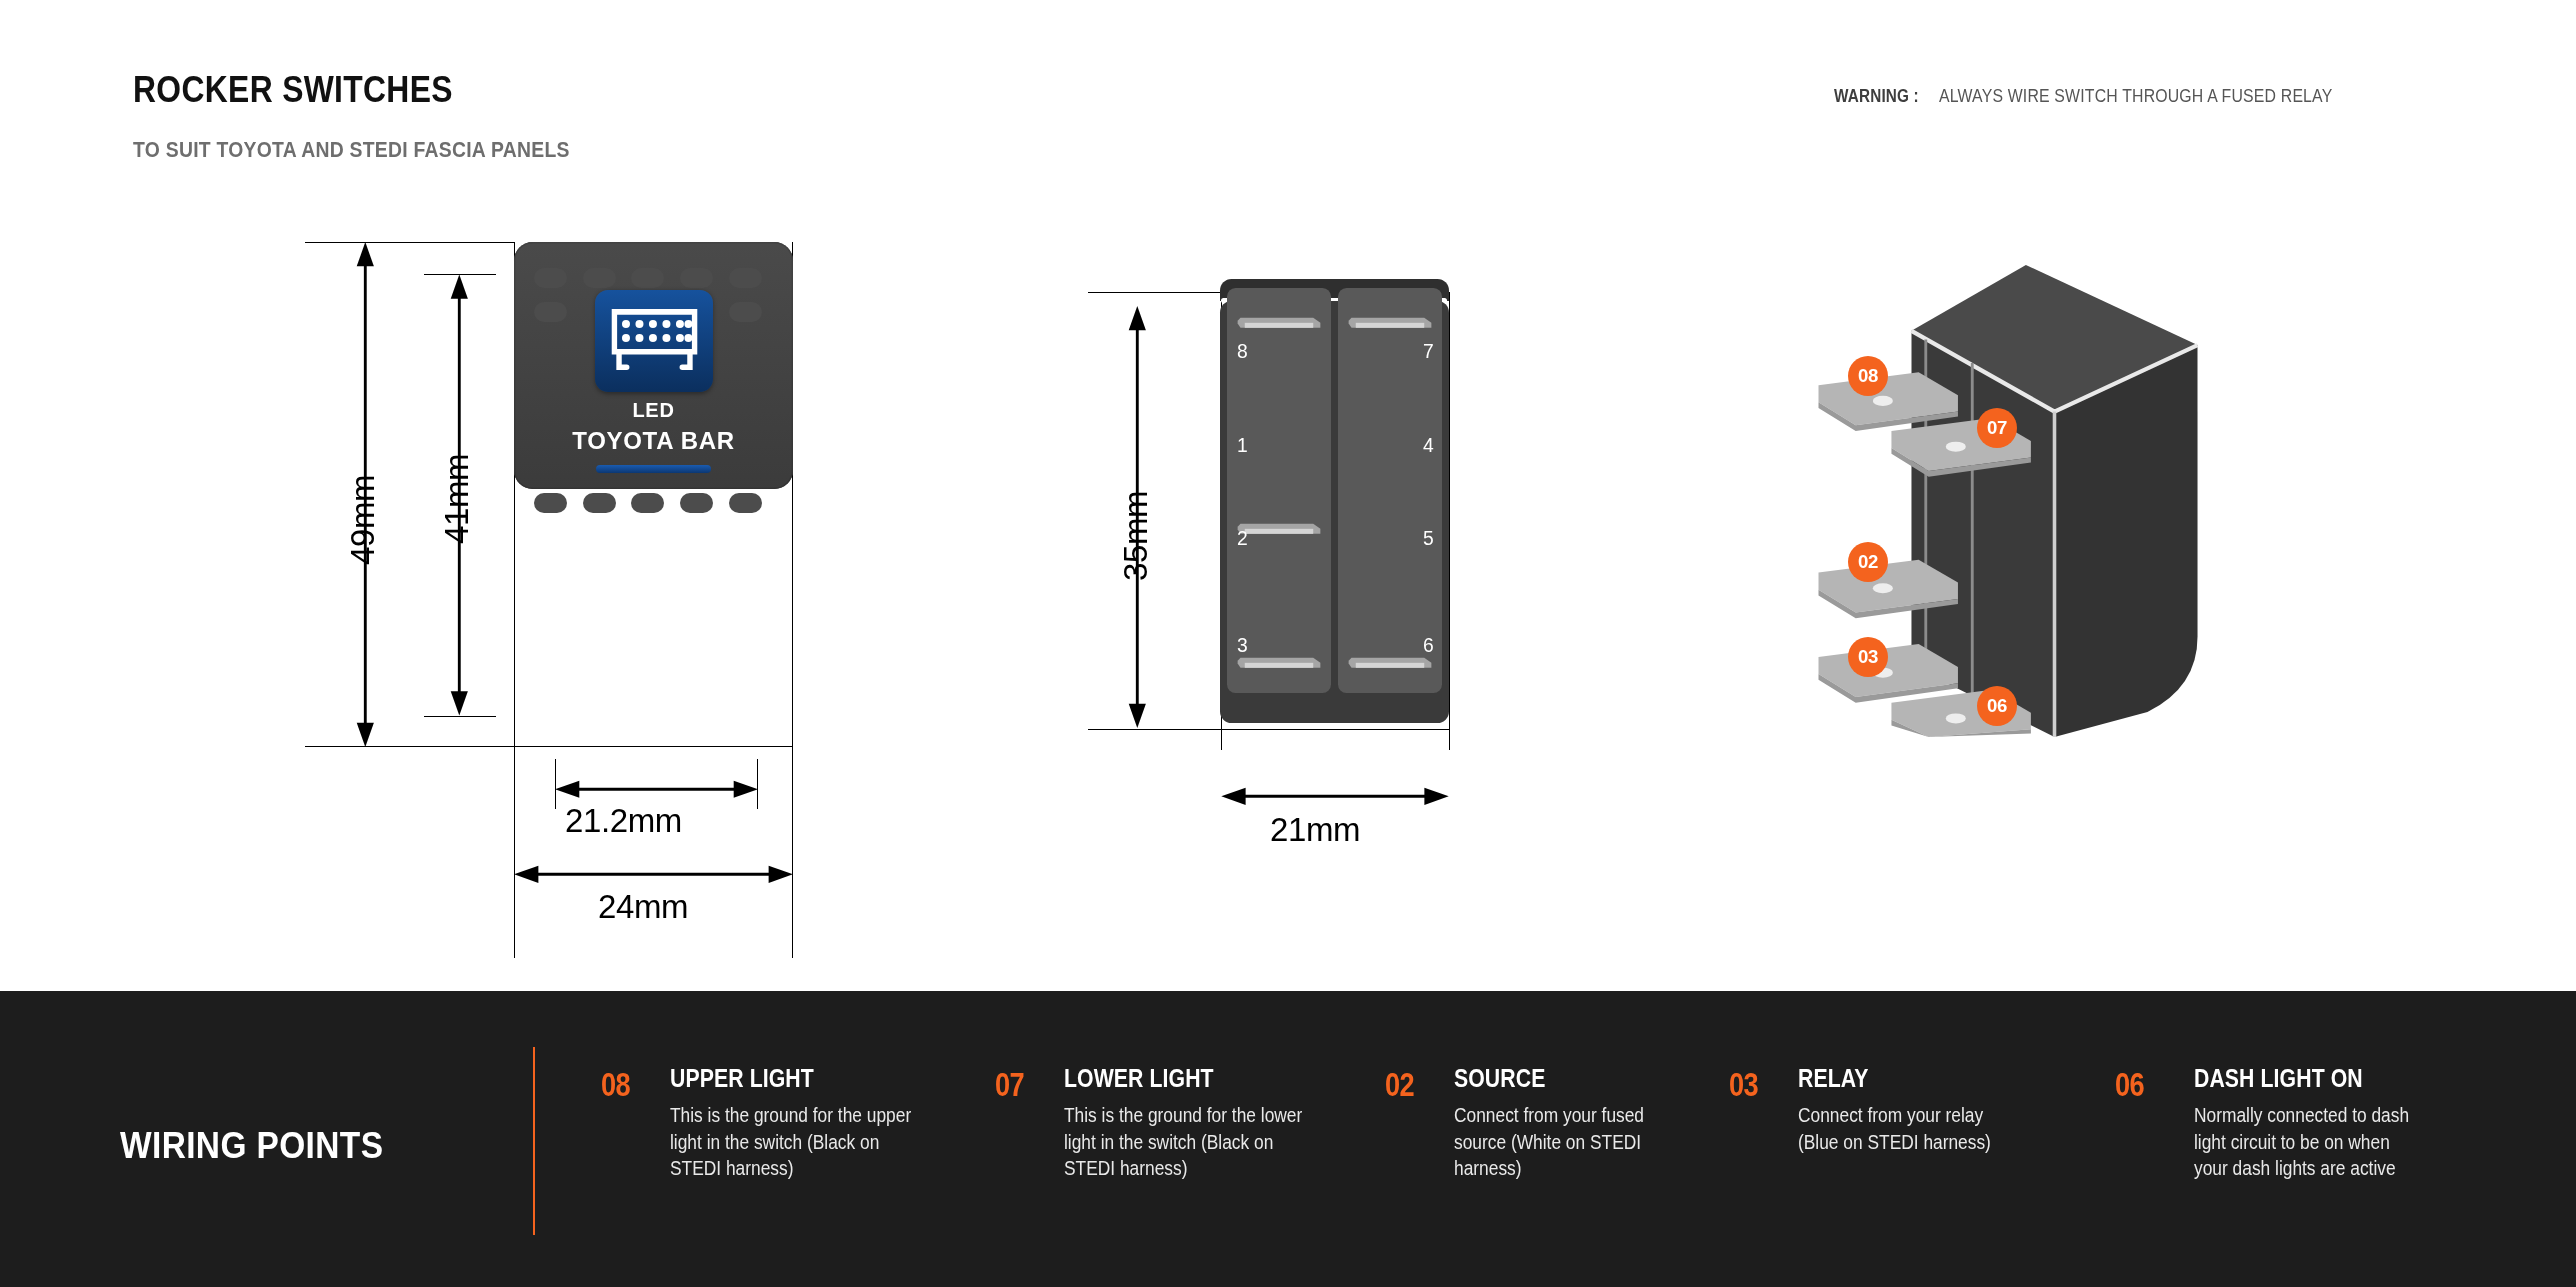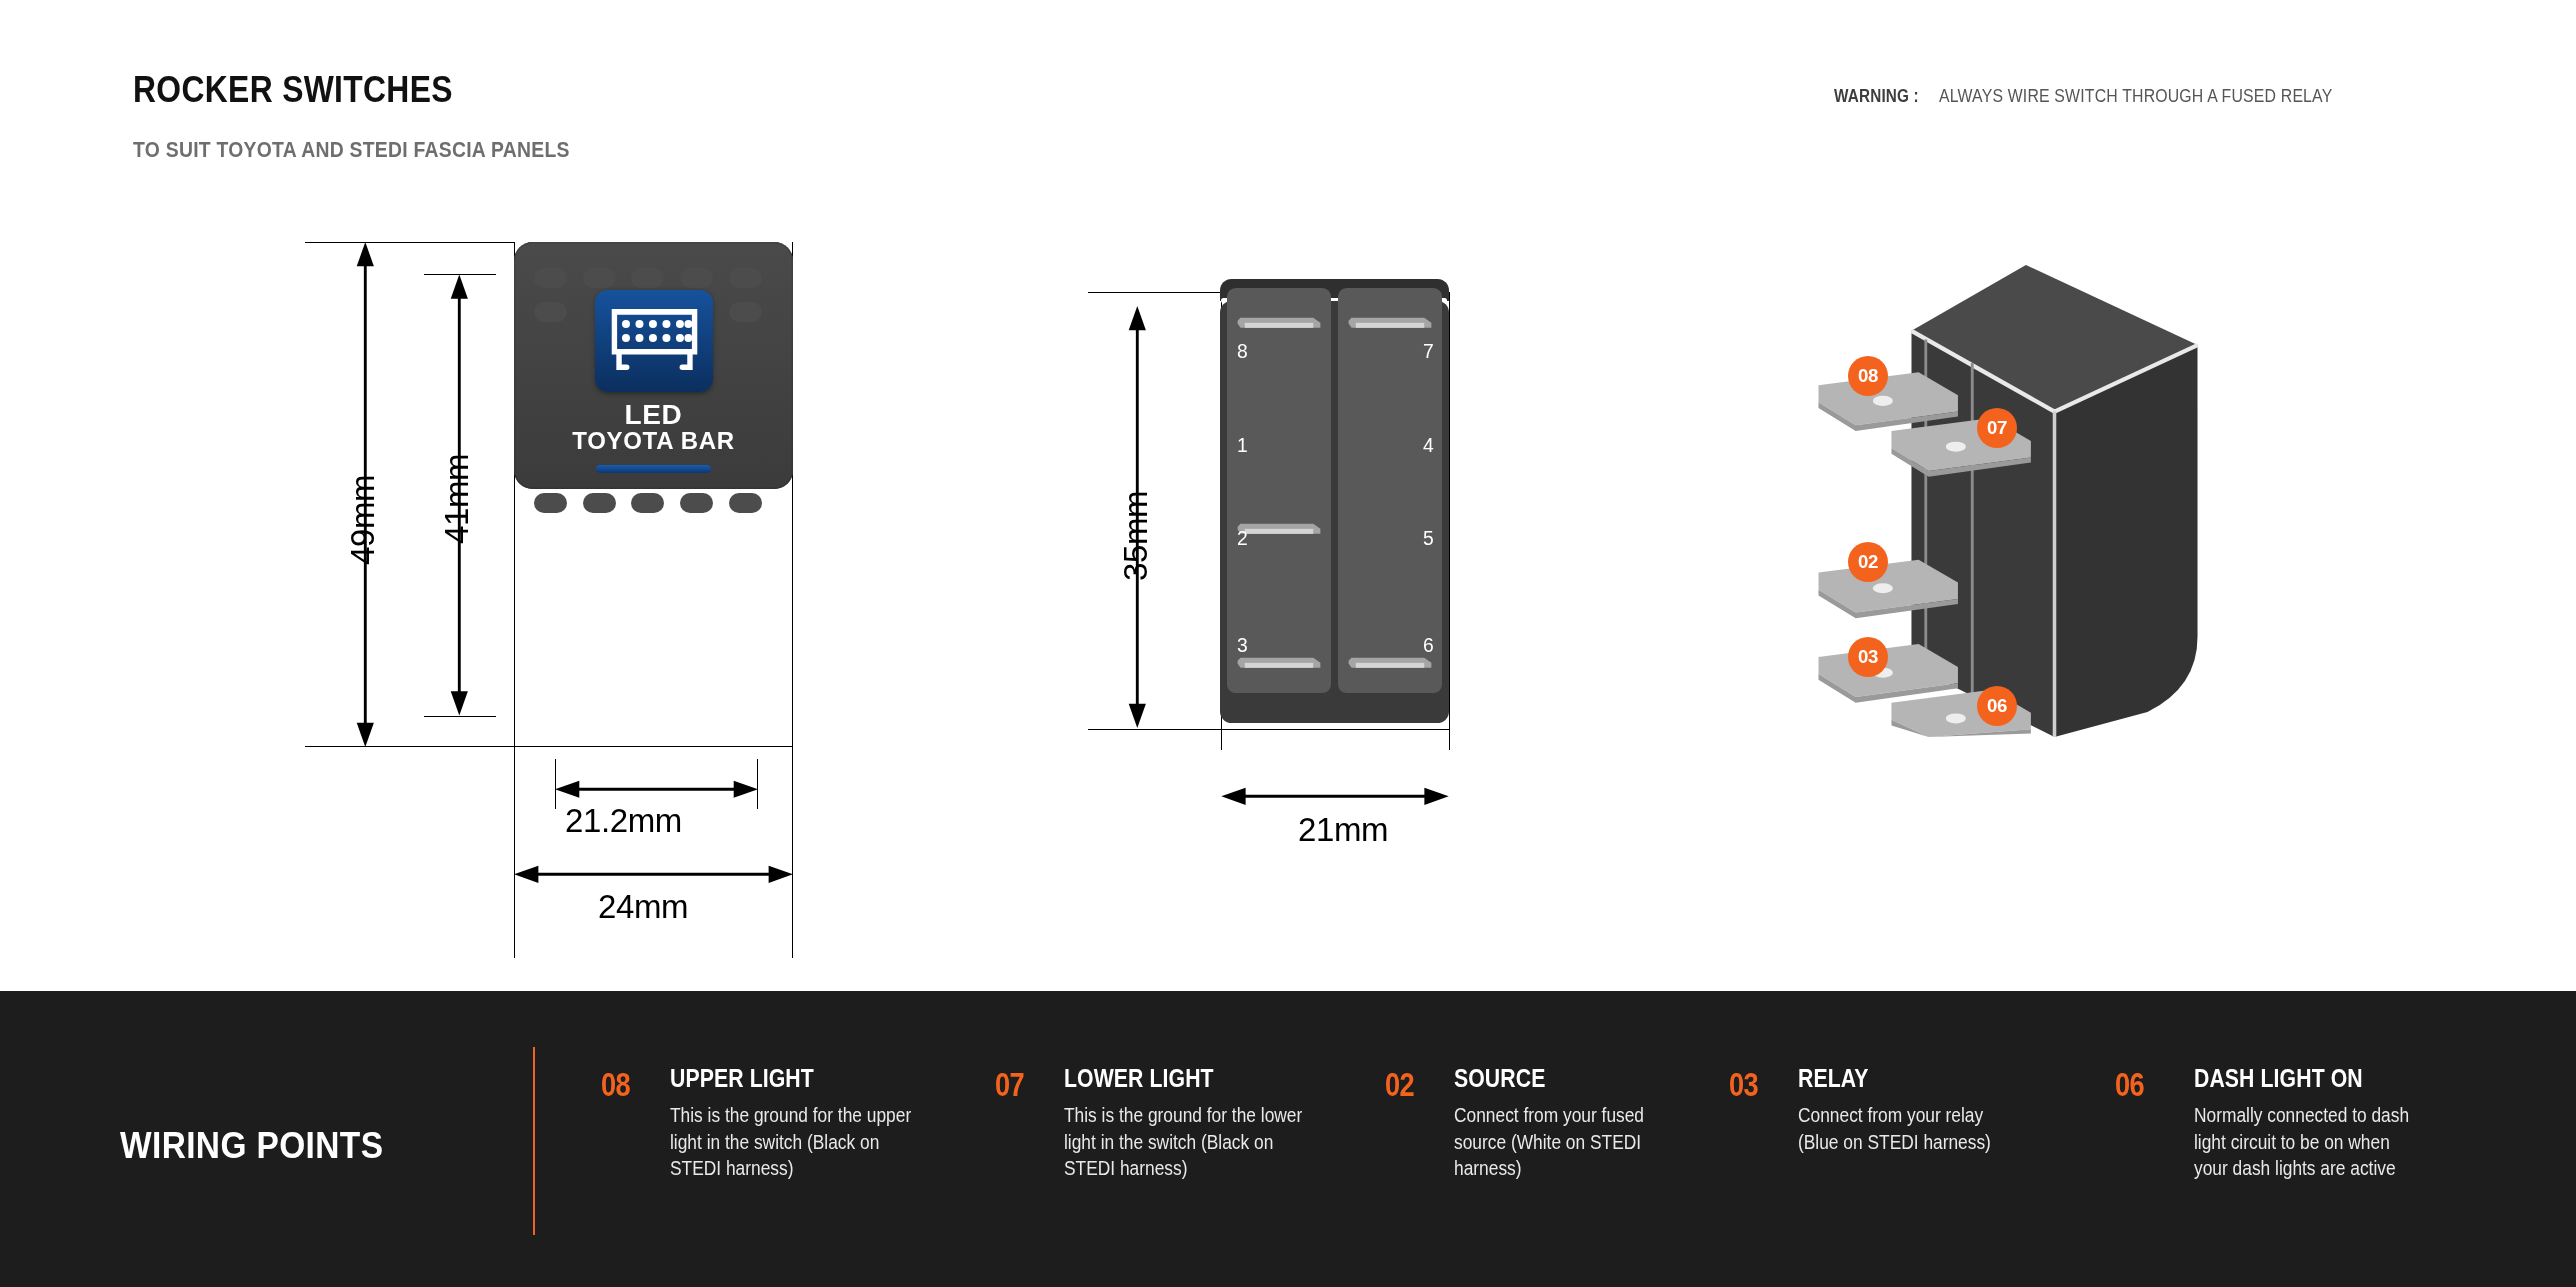--- a/index.html
+++ b/index.html
@@ -225,21 +225,21 @@
             <circle cx="23" cy="44" r="5.2"></circle>
               <circle cx="40.5" cy="44" r="5.2"></circle>
               <circle cx="58" cy="44" r="5.2"></circle>
             <circle cx="75.5" cy="44" r="5.2"></circle>
               <circle cx="93" cy="44" r="5.2"></circle>
               <circle cx="104" cy="44" r="5.2"></circle>
           </g>
         </svg>
       </div>
 
-      <div style="position:absolute;left:0;top:157px;width:279px;text-align:center;color:#fff;font-size:28px;font-weight:bold;letter-spacing:0.7px;">LED</div>
+      <div style="position:absolute;left:0;top:157px;width:279px;text-align:center;color:#fff;font-size:20px;font-weight:bold;letter-spacing:0.7px;">LED</div>
       <div style="position:absolute;left:0;top:185px;width:279px;text-align:center;color:#fff;font-size:24px;font-weight:bold;letter-spacing:0.7px;">TOYOTA BAR</div>
 
       <div style="position:absolute;left:82px;top:223px;width:115px;height:7.9px;border-radius:4.3px;
                   background:linear-gradient(180deg,#1a5bb0 0%,#0b3773 100%);"></div>
 
       <div>
         <div style="position:absolute;left:20px;top:251px;width:33px;height:20px;border-radius:10px;background:#4c4c4c;"></div>
         <div style="position:absolute;left:69px;top:251px;width:33px;height:20px;border-radius:10px;background:#4c4c4c;"></div>
         <div style="position:absolute;left:117px;top:251px;width:33px;height:20px;border-radius:10px;background:#4c4c4c;"></div>
         <div style="position:absolute;left:166px;top:251px;width:33px;height:20px;border-radius:10px;background:#4c4c4c;"></div>
@@ -261,21 +261,21 @@
       <polygon points="13,0 25,34 1,34" fill="#000"></polygon>
       <polygon points="13,590 25,556 1,556" fill="#000"></polygon>
     </svg>
     <div class="dimlabel vert" style="left:1117px; top:581px;">35mm</div>
 
     <svg class="arrowsvg" style="left:1221px; top:787px;" width="228" height="18.6" viewBox="0 0 318 26">
       <line x1="14" y1="13" x2="304" y2="13" stroke="#000" stroke-width="4"></line>
       <polygon points="0,13 34,1 34,25" fill="#000"></polygon>
       <polygon points="318,13 284,1 284,25" fill="#000"></polygon>
     </svg>
-    <div class="dimlabel" style="left:1270px; top:811px;margin-left:28px;">21mm</div>
+    <div class="dimlabel" style="left:1270px; top:811px;">21mm</div>
 
     <div class="switch-rear">
       <div class="rear-outer"></div>
       <div class="rear-white"></div>
       <div class="rear-frame"></div>
       <div class="rear-half l"></div>
       <div class="rear-half r"></div>
 
       <div class="pin-tab" style="left:15.7px;top:36px;">
         <svg viewBox="0 0 120 22" width="86" height="15.7">

